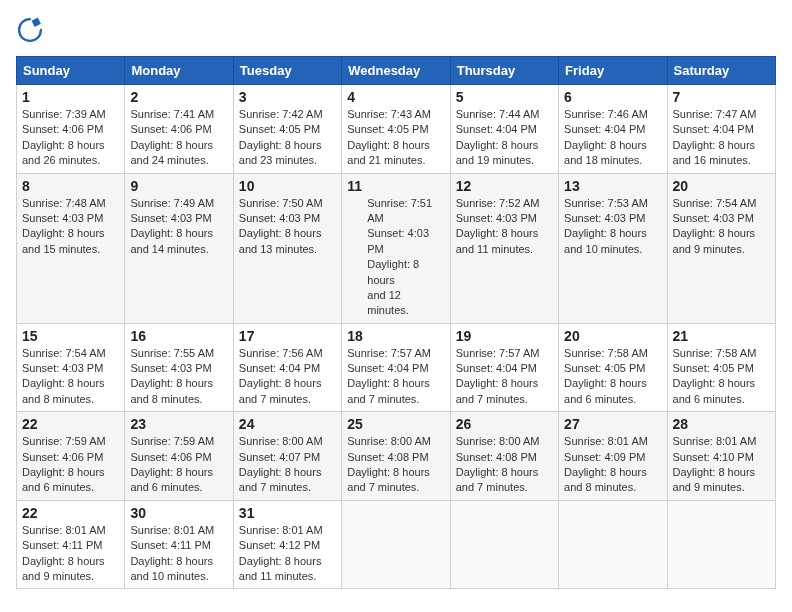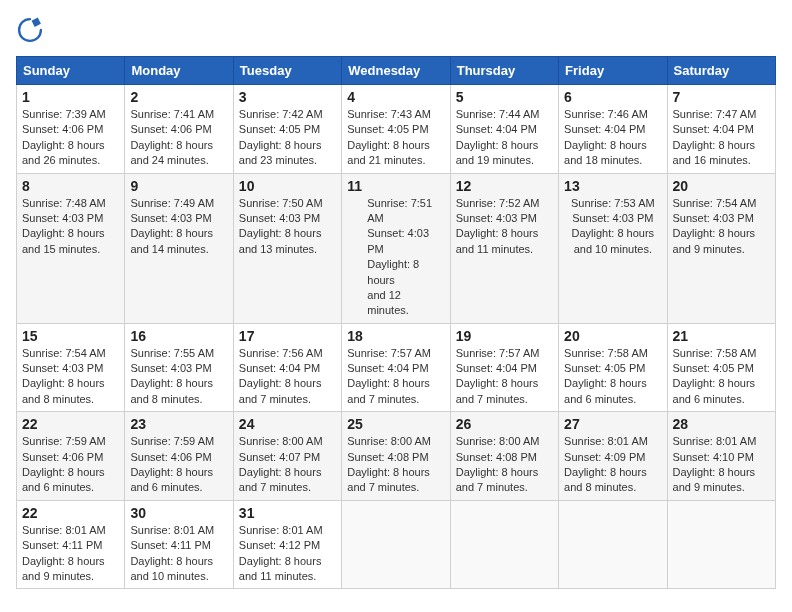--- a/index.html
+++ b/index.html
@@ -204,21 +204,21 @@
         </td>
         <td>
           <span class="day-num">12</span>
           <div class="day-info" style="white-space: pre-line;">Sunrise: 7:52 AM
 Sunset: 4:03 PM
 Daylight: 8 hours
 and 11 minutes.</div>
         </td>
         <td>
           <span class="day-num">13</span>
-          <div class="day-info" style="white-space: pre-line; text-align: center;">Sunrise: 7:53 AM
+          <div class="day-info" style="white-space: pre-line;">Sunrise: 7:53 AM
 Sunset: 4:03 PM
 Daylight: 8 hours
 and 10 minutes.</div>
         </td>
         <td>
           <span class="day-num">20</span>
           <div class="day-info" style="white-space: pre-line;">Sunrise: 7:54 AM
 Sunset: 4:03 PM
 Daylight: 8 hours
 and 9 minutes.</div>

